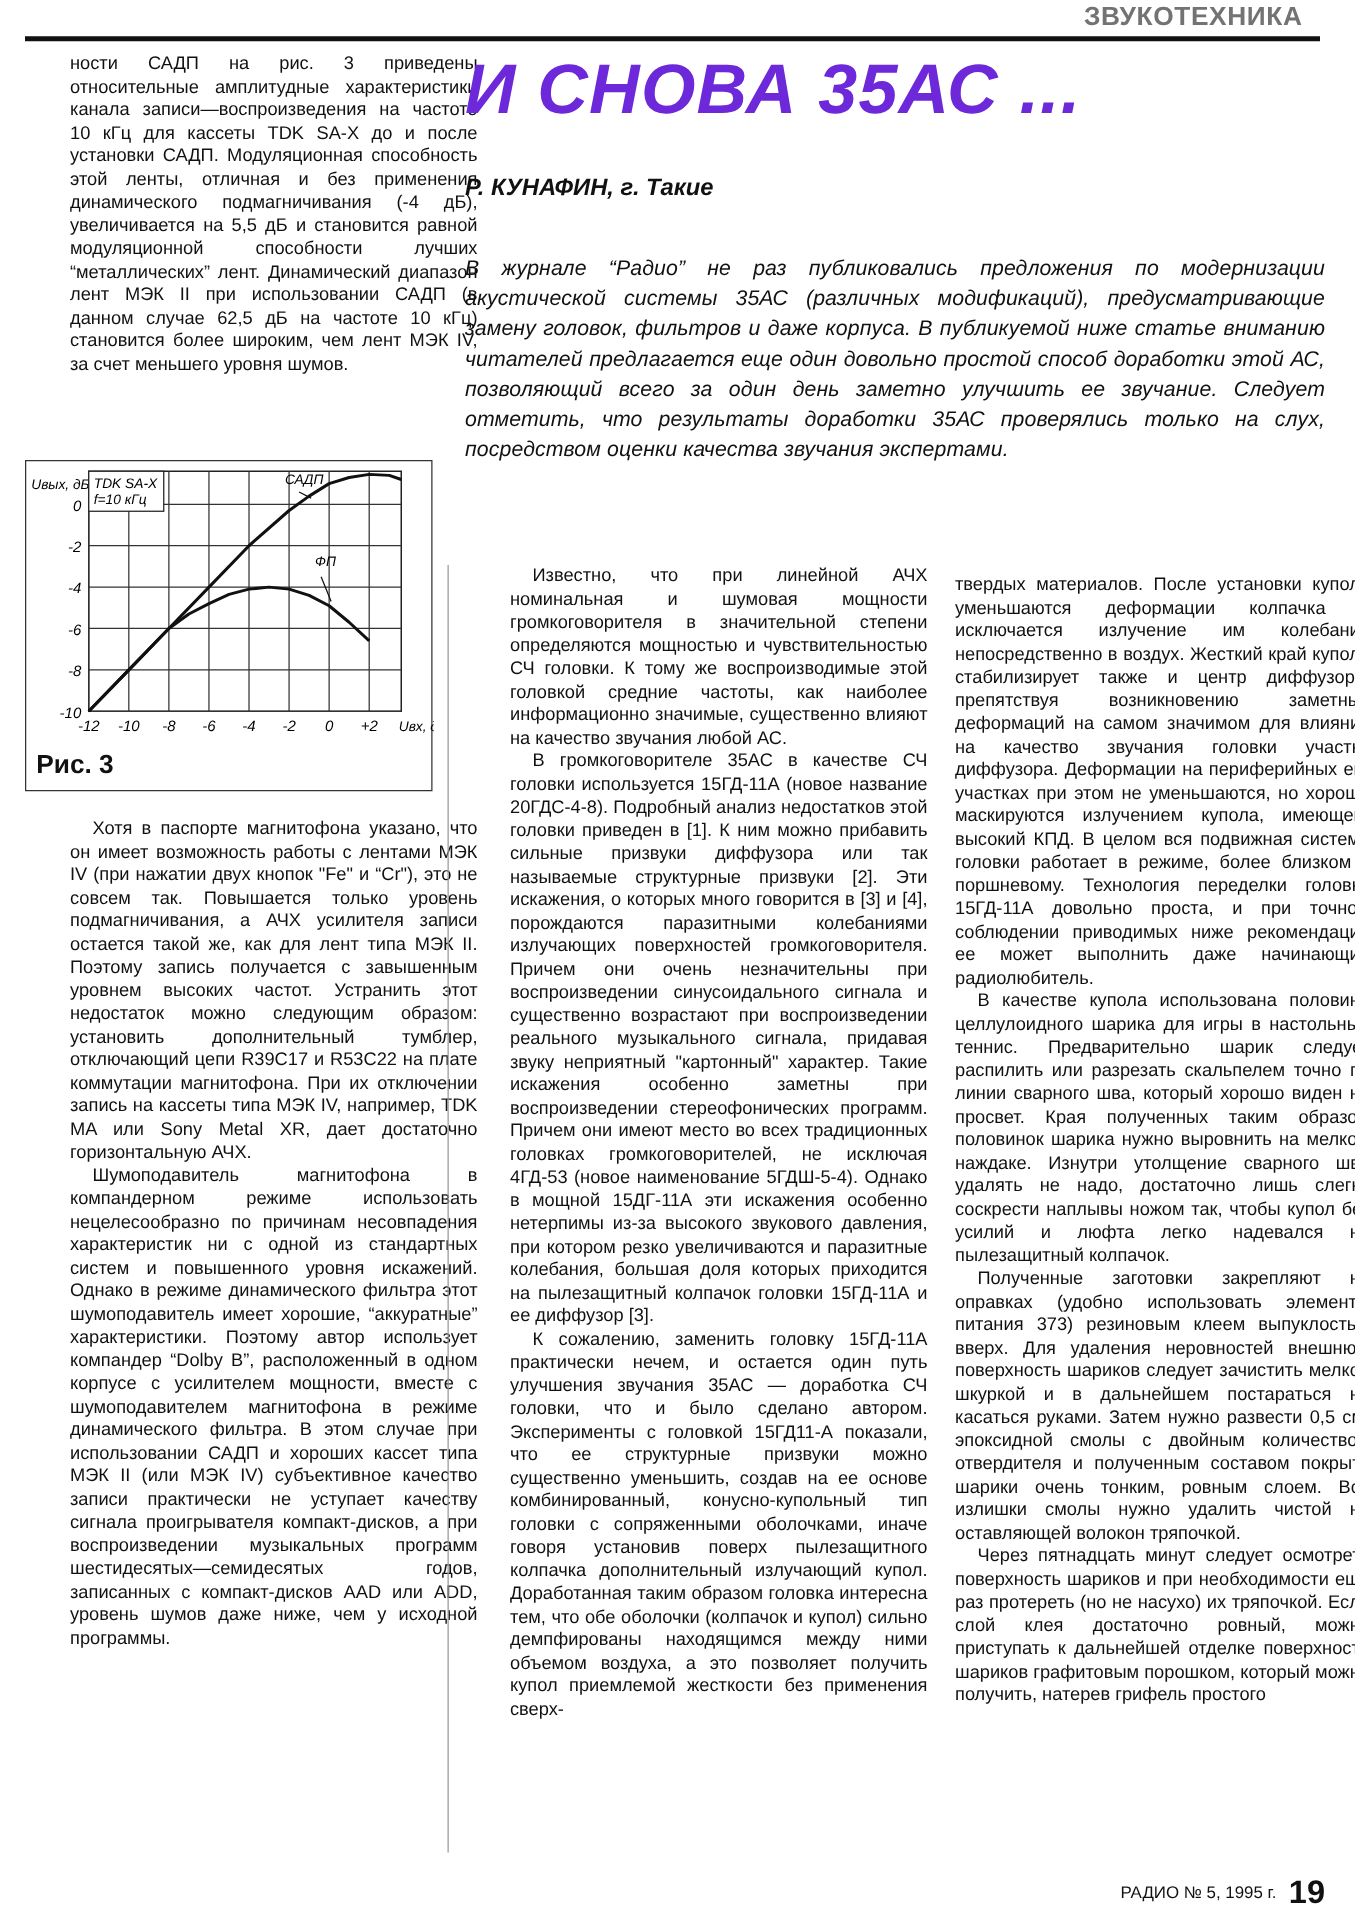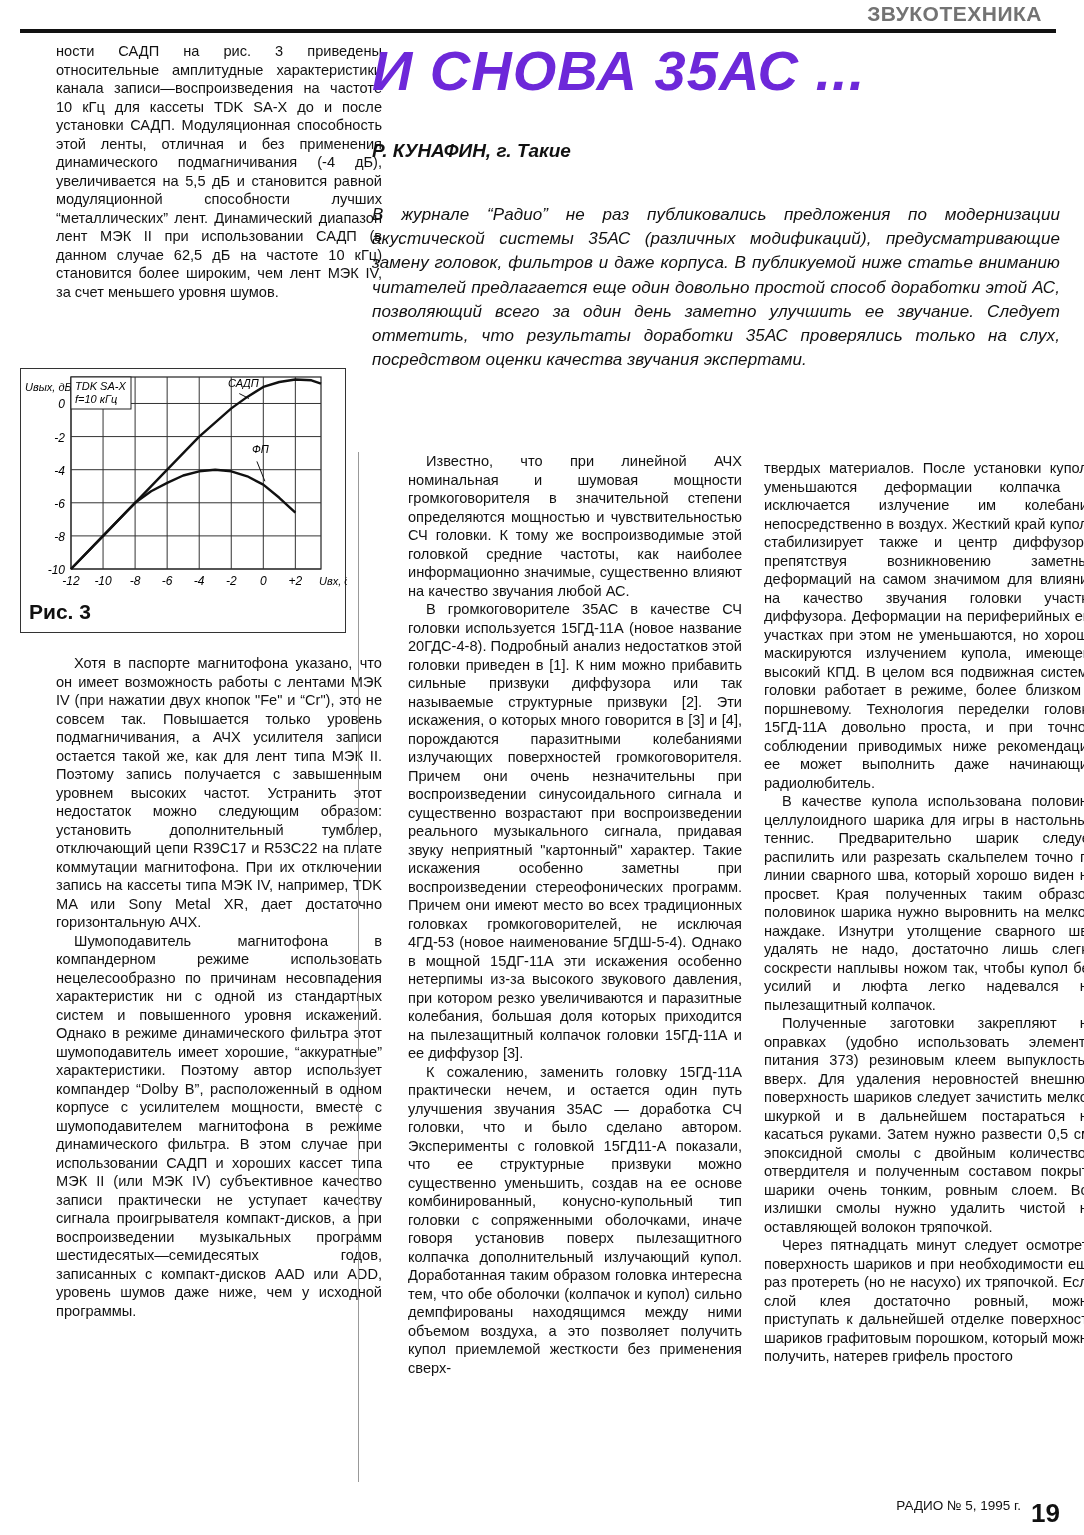--- a/index.html
+++ b/index.html
@@ -14,21 +14,21 @@
   #col1-bottom { left: 20px; top: 654px; width: 326px; }
   #col2 { left: 372px; top: 452px; width: 334px; }
   #col3 { left: 728px; top: 459px; width: 332px; }
   .title { position: absolute; left: 372px; top: 38px; font-size: 56px; font-weight: bold; font-style: italic; letter-spacing: 1px; color: #6d28d9; }
   .byline { position: absolute; left: 372px; top: 140px; font-size: 19px; font-weight: bold; font-style: italic; }
   .lead { position: absolute; left: 372px; top: 203px; width: 688px; font-size: 17px; line-height: 24.2px; font-style: italic; text-align: justify; letter-spacing: 0.1px; }
   .figure { position: absolute; left: 20px; top: 368px; width: 326px; height: 265px; border: 1.5px solid #333; }
   .figure svg { position: absolute; left: 0; top: 0; }
   .fig-caption { position: absolute; left: 8px; bottom: 8px; font-weight: bold; font-size: 21px; }
   .vrule { position: absolute; left: 358px; top: 452px; width: 1px; height: 1030px; background: #999; }
-  .footer { position: absolute; right: 24px; bottom: 6px; display: flex; align-items: flex-start; gap: 10px; }
+  .footer { position: absolute; right: 24px; bottom: 6px; display: flex; align-items: center; gap: 10px; }
   .footer-text { font-size: 13.5px; }
   .footer-page { font-size: 26px; font-weight: bold; }
   .end-mark { display: inline-block; width: 11px; height: 11px; background: #111; margin-left: 6px; vertical-align: -1px; }
 </style>
 </head>
 <body>
 
 <div>
   <div class="section-title">ЗВУКОТЕХНИКА</div>
   <div class="top-rule"></div>

